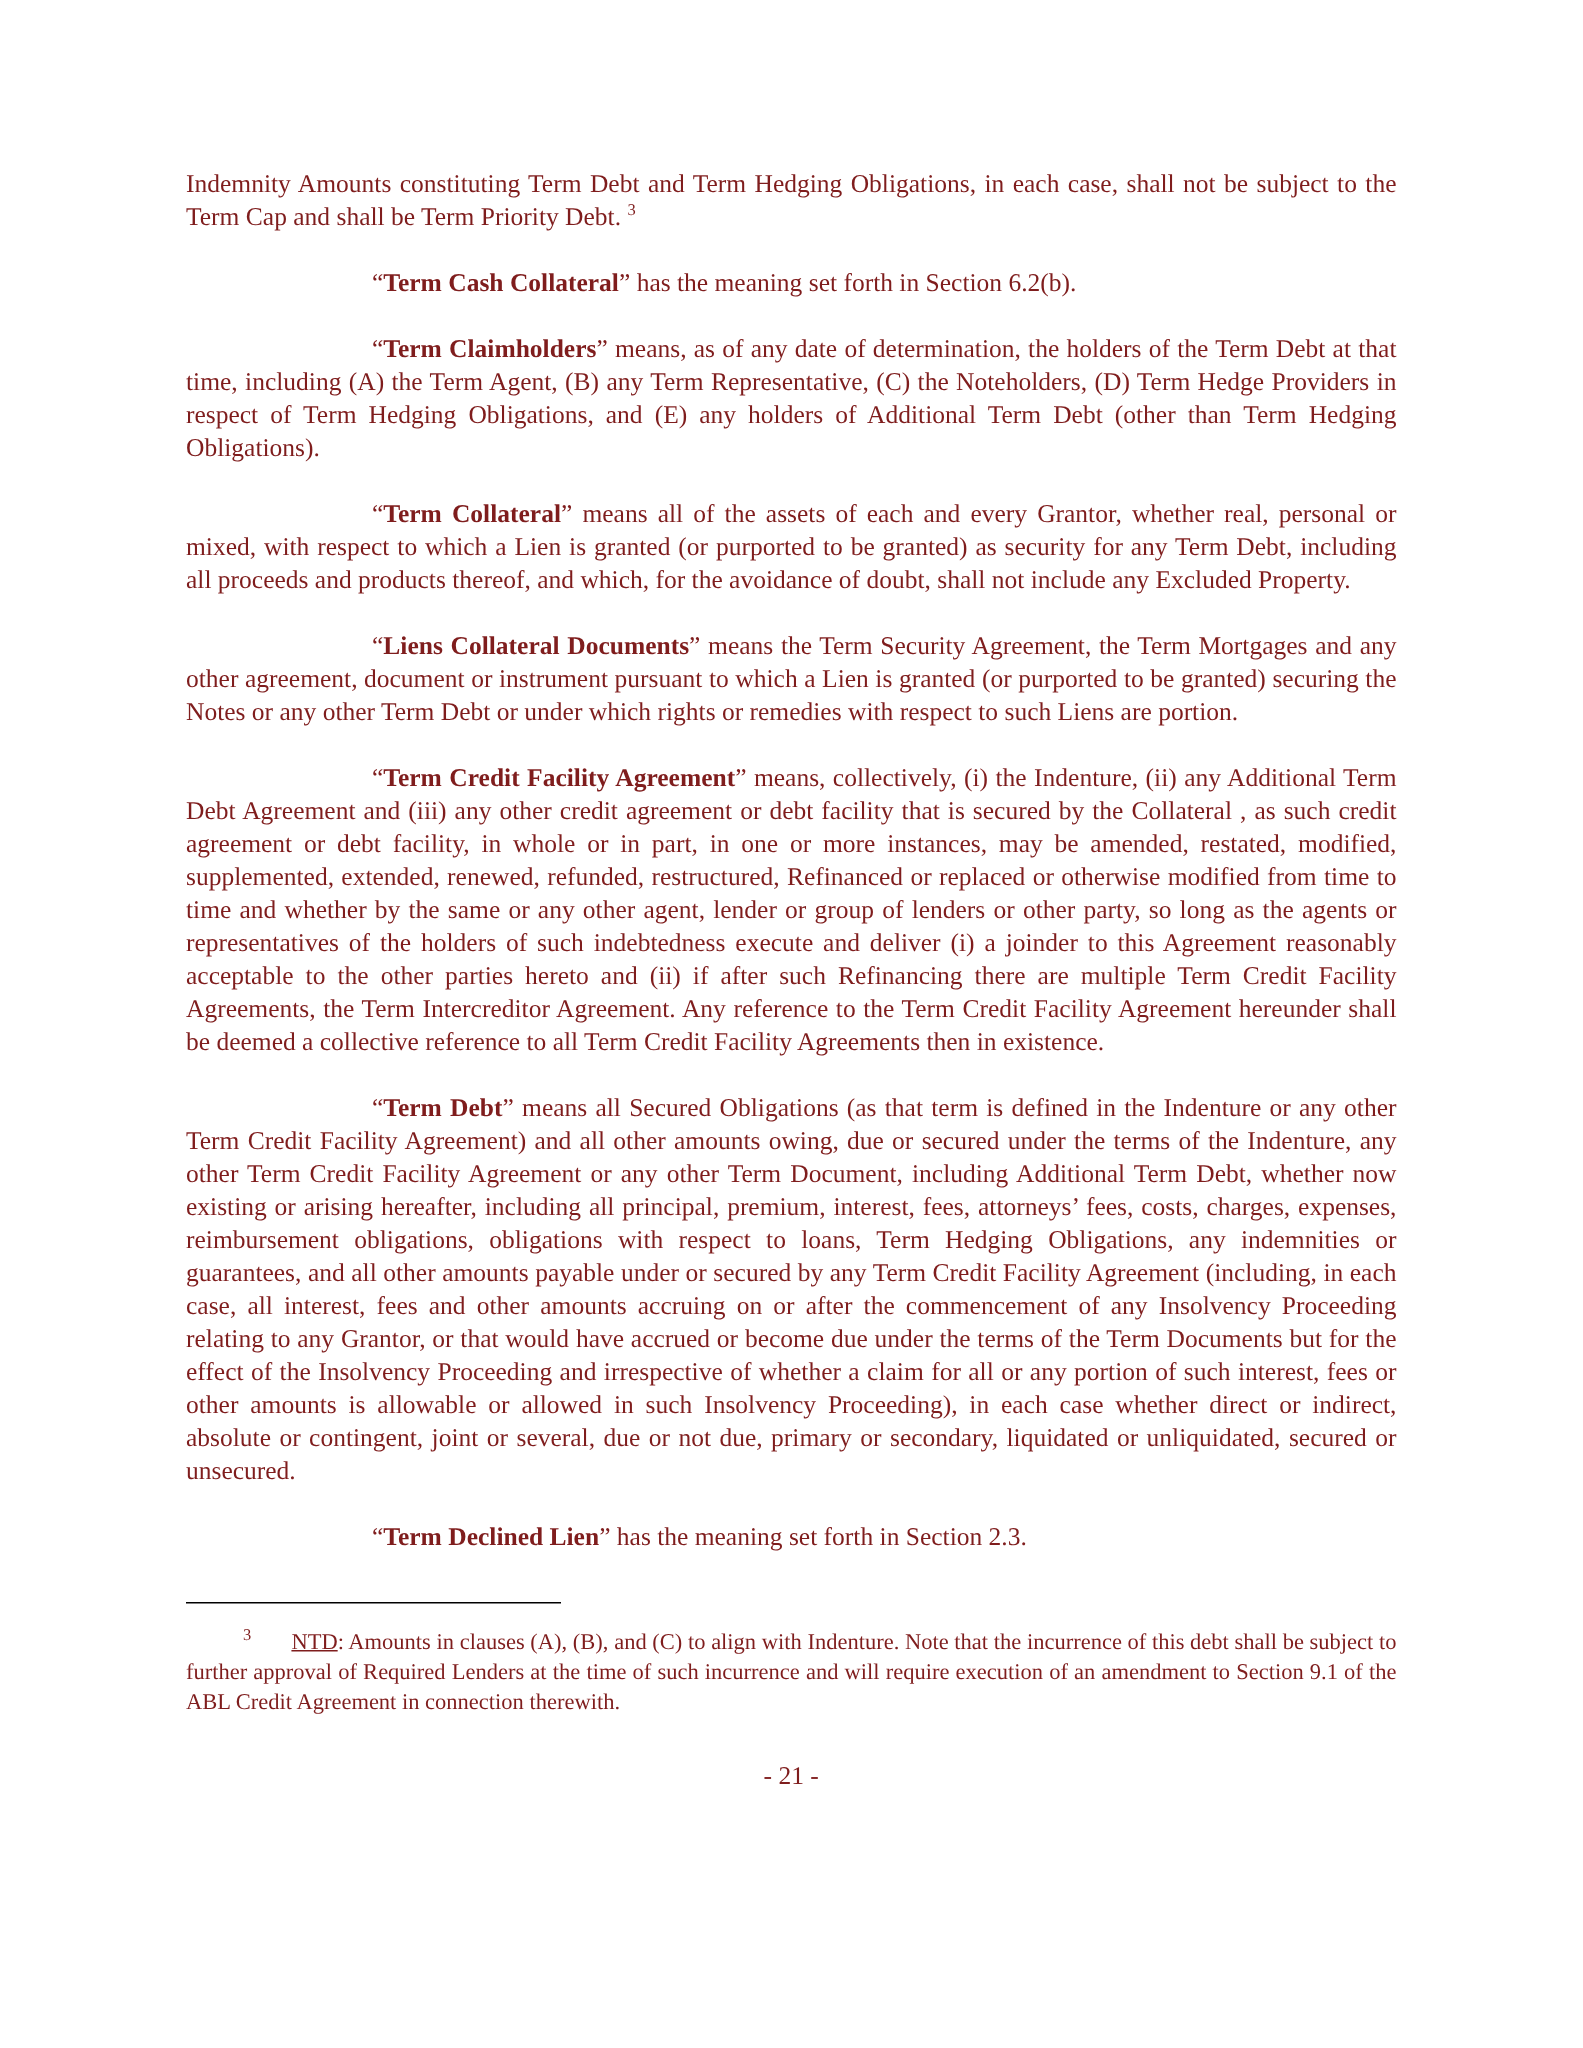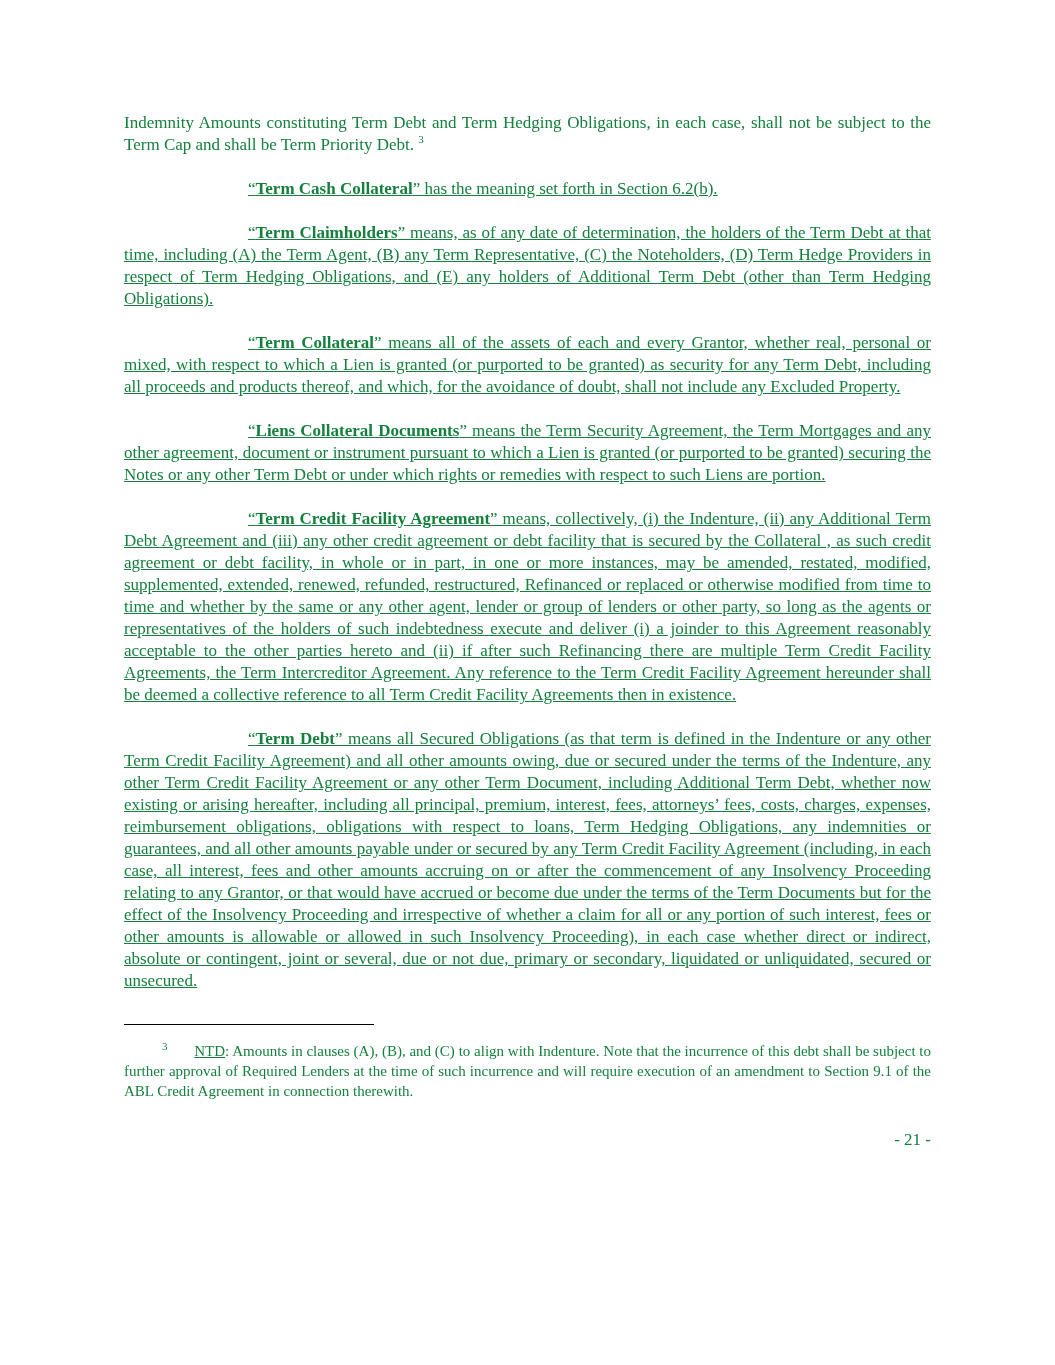--- a/index.html
+++ b/index.html
@@ -10,33 +10,32 @@
     background: #ffffff;
     overflow: hidden;
   }
   .page {
     position: relative;
     width: 1055px;
     height: 1365px;
     background: #ffffff;
     box-sizing: border-box;
     padding: 112px 124px 0 124px;
-    color: #15803d;
+    color: #7f1d1d;
     font-family: "Liberation Serif", "DejaVu Serif", serif;
     font-size: 17px;
     line-height: 22px;
   }
   .doc-body p.para {
     margin: 0 0 22px 0;
     text-align: justify;
     text-justify: inter-word;
   }
   .doc-body p.para.indent {
     text-indent: 124px;
-    text-decoration: underline;
   }
   .doc-body b, .doc-body .bold {
     font-weight: bold;
   }
   sup {
     font-size: 11px;
     line-height: 0;
     vertical-align: super;
   }
   .footnote-block {
@@ -53,37 +52,38 @@
     line-height: 20px;
     text-align: justify;
     text-indent: 38px;
     margin: 0;
   }
   .footnote-text .u {
     text-decoration: underline;
     margin-left: 23px;
   }
   .page-number {
-    text-align: right;
+    text-align: center;
     margin-top: 28px;
     font-size: 17px;
   }
 </style>
 </head>
 <body>
 
 <div class="page">
   <div class="doc-body">
       <p class="para"><span>Indemnity Amounts constituting Term Debt and Term Hedging Obligations, in each case, shall not be subject to the Term Cap and shall be Term Priority Debt. </span><sup>3</sup></p>
       <p class="para indent"><span>“</span><span class="bold">Term Cash Collateral</span><span>” has the meaning set forth in Section 6.2(b).</span></p>
       <p class="para indent"><span>“</span><span class="bold">Term Claimholders</span><span>” means, as of any date of determination, the holders of the Term Debt at that time, including (A) the Term Agent, (B) any Term Representative, (C) the Noteholders, (D) Term Hedge Providers in respect of Term Hedging Obligations, and (E) any holders of Additional Term Debt (other than Term Hedging Obligations).</span></p>
       <p class="para indent"><span>“</span><span class="bold">Term Collateral</span><span>” means all of the assets of each and every Grantor, whether real, personal or mixed, with respect to which a Lien is granted (or purported to be granted) as security for any Term Debt, including all proceeds and products thereof, and which, for the avoidance of doubt, shall not include any Excluded Property.</span></p>
       <p class="para indent"><span>“</span><span class="bold">Liens Collateral Documents</span><span>” means the Term Security Agreement, the Term Mortgages and any other agreement, document or instrument pursuant to which a Lien is granted (or purported to be granted) securing the Notes or any other Term Debt or under which rights or remedies with respect to such Liens are portion.</span></p>
       <p class="para indent"><span>“</span><span class="bold">Term Credit Facility Agreement</span><span>” means, collectively, (i) the Indenture, (ii) any Additional Term Debt Agreement and (iii) any other credit agreement or debt facility that is secured by the Collateral , as such credit agreement or debt facility, in whole or in part, in one or more instances, may be amended, restated, modified, supplemented, extended, renewed, refunded, restructured, Refinanced or replaced or otherwise modified from time to time and whether by the same or any other agent, lender or group of lenders or other party, so long as the agents or representatives of the holders of such indebtedness execute and deliver (i) a joinder to this Agreement reasonably acceptable to the other parties hereto and (ii) if after such Refinancing there are multiple Term Credit Facility Agreements, the Term Intercreditor Agreement. Any reference to the Term Credit Facility Agreement hereunder shall be deemed a collective reference to all Term Credit Facility Agreements then in existence.</span></p>
       <p class="para indent"><span>“</span><span class="bold">Term Debt</span><span>” means all Secured Obligations (as that term is defined in the Indenture or any other Term Credit Facility Agreement) and all other amounts owing, due or secured under the terms of the Indenture, any other Term Credit Facility Agreement or any other Term Document, including Additional Term Debt, whether now existing or arising hereafter, including all principal, premium, interest, fees, attorneys’ fees, costs, charges, expenses, reimbursement obligations, obligations with respect to loans, Term Hedging Obligations, any indemnities or guarantees, and all other amounts payable under or secured by any Term Credit Facility Agreement (including, in each case, all interest, fees and other amounts accruing on or after the commencement of any Insolvency Proceeding relating to any Grantor, or that would have accrued or become due under the terms of the Term Documents but for the effect of the Insolvency Proceeding and irrespective of whether a claim for all or any portion of such interest, fees or other amounts is allowable or allowed in such Insolvency Proceeding), in each case whether direct or indirect, absolute or contingent, joint or several, due or not due, primary or secondary, liquidated or unliquidated, secured or unsecured.</span></p>
+      <p class="para indent"><span>“</span><span class="bold">Term Declined Lien</span><span>” has the meaning set forth in Section 2.3.</span></p>
     </div>
 
   <div class="footnote-block">
     <hr class="footnote-rule">
     <p class="footnote-text"><sup>3</sup><span> </span><span class="u">NTD</span><span>: Amounts in clauses (A), (B), and (C) to align with Indenture. Note that the incurrence of this debt shall be subject to further approval of Required Lenders at the time of such incurrence and will require execution of an amendment to Section 9.1 of the ABL Credit Agreement in connection therewith.</span></p>
   </div>
 
   <div class="page-number">- 21 -</div>
 </div>
 

